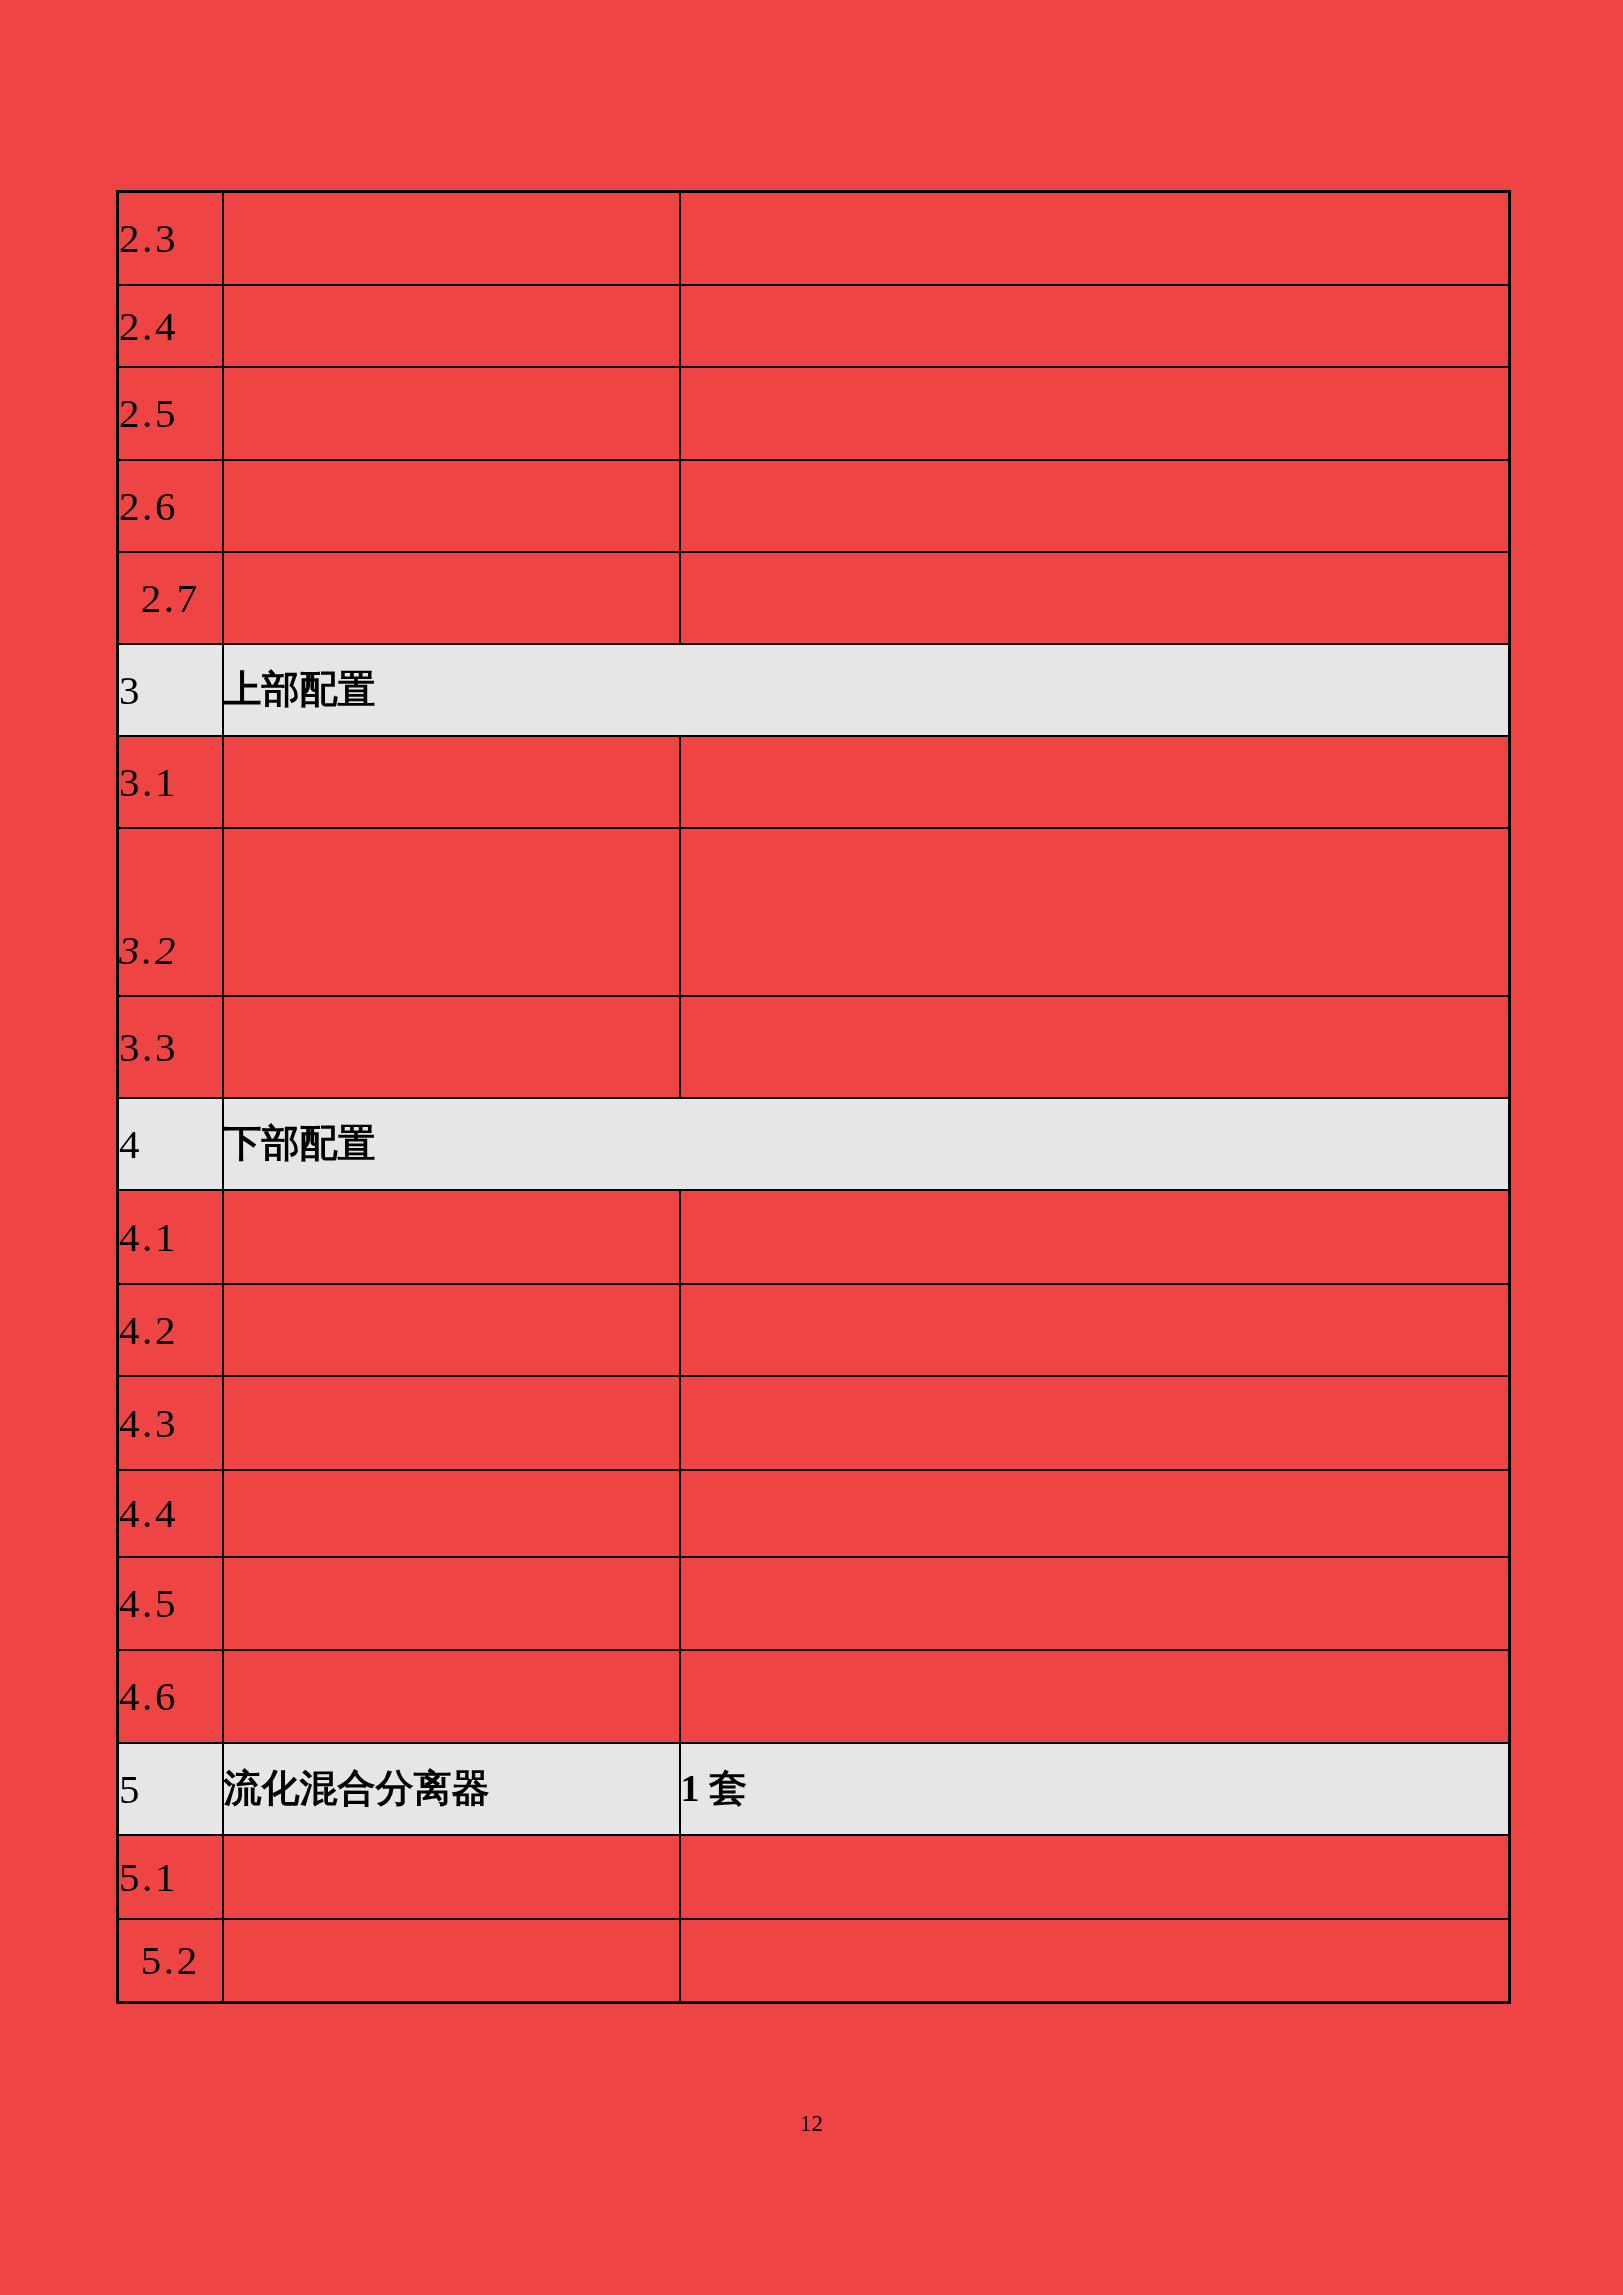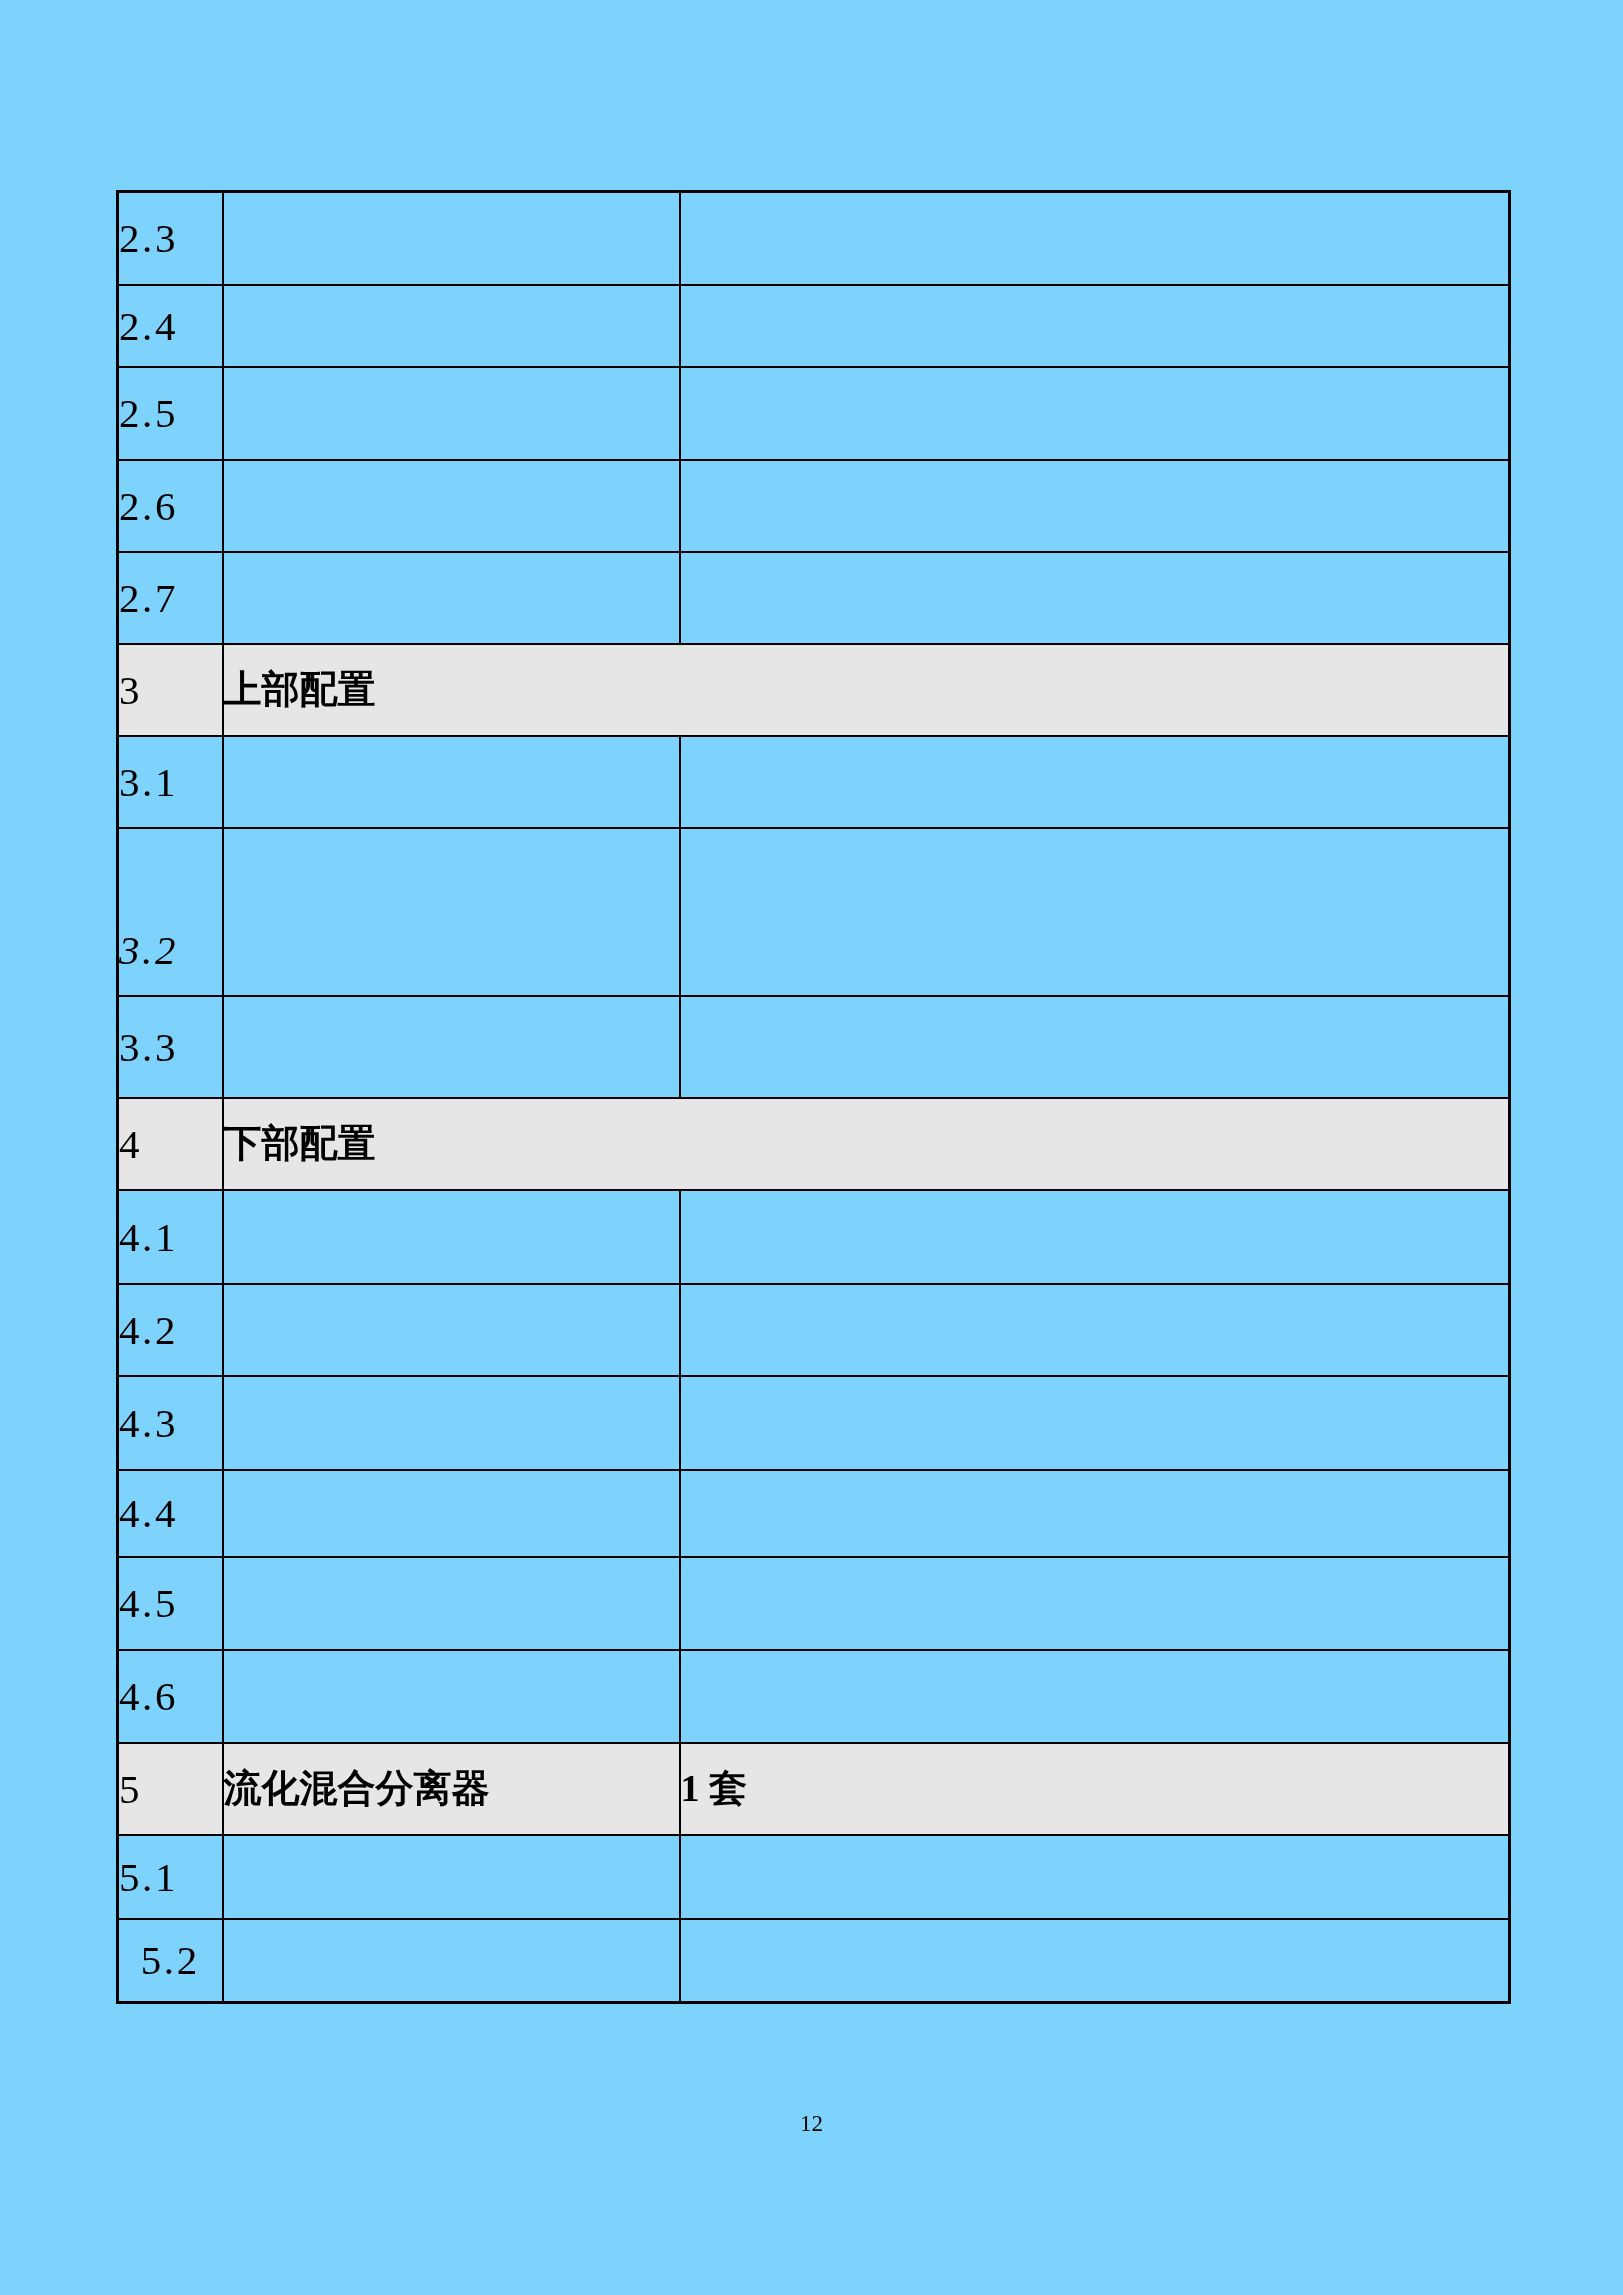--- a/index.html
+++ b/index.html
@@ -4,21 +4,21 @@
 <style>
   html, body {
     margin: 0;
     padding: 0;
     background: #888;
   }
   .page {
     position: relative;
     width: 1623px;
     height: 2295px;
-    background: #7dd3fc;
+    background: #ef4444;
     font-family: "Liberation Serif", "DejaVu Serif", serif;
     color: #000000;
     overflow: hidden;
   }
   table.spec-table {
     position: absolute;
     left: 116px;
     top: 190px;
     width: 1392px;
     table-layout: fixed;
@@ -92,21 +92,21 @@
         <tr class="item-row" style="height: 93px;">
           <td class="num-cell">2.5</td>
           <td class="desc-cell"></td>
           <td class="qty-cell"></td>
         </tr>
         <tr class="item-row" style="height: 92px;">
           <td class="num-cell">2.6</td>
           <td class="desc-cell"></td>
           <td class="qty-cell"></td>
         </tr>
-        <tr class="item-row" style="height: 92px;">
+        <tr class="item-row" style="height: 92px; text-align: center;">
           <td class="num-cell">2.7</td>
           <td class="desc-cell"></td>
           <td class="qty-cell"></td>
         </tr>
         <tr class="section-row" style="height: 92px;">
           <td class="num-cell">3</td>
           <td class="desc-cell" colspan="2">上部配置</td>
         </tr>
         <tr class="item-row" style="height: 92px;">
           <td class="num-cell">3.1</td>

